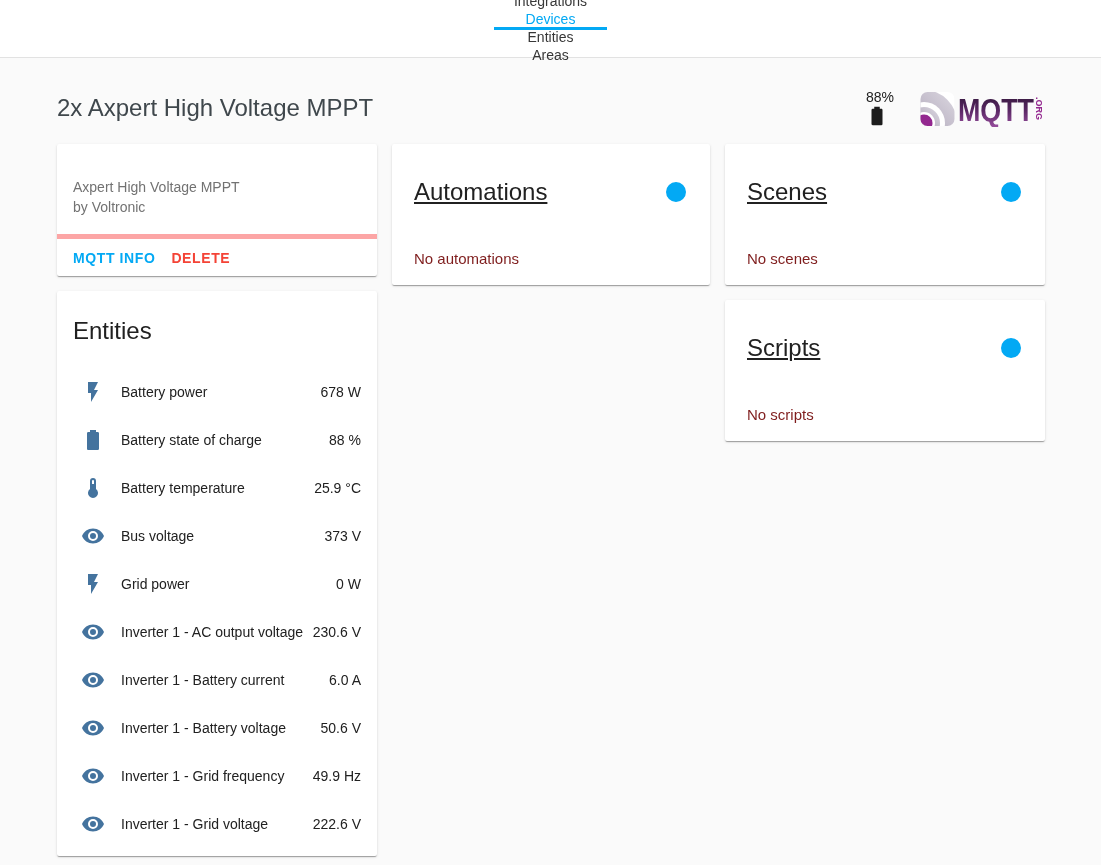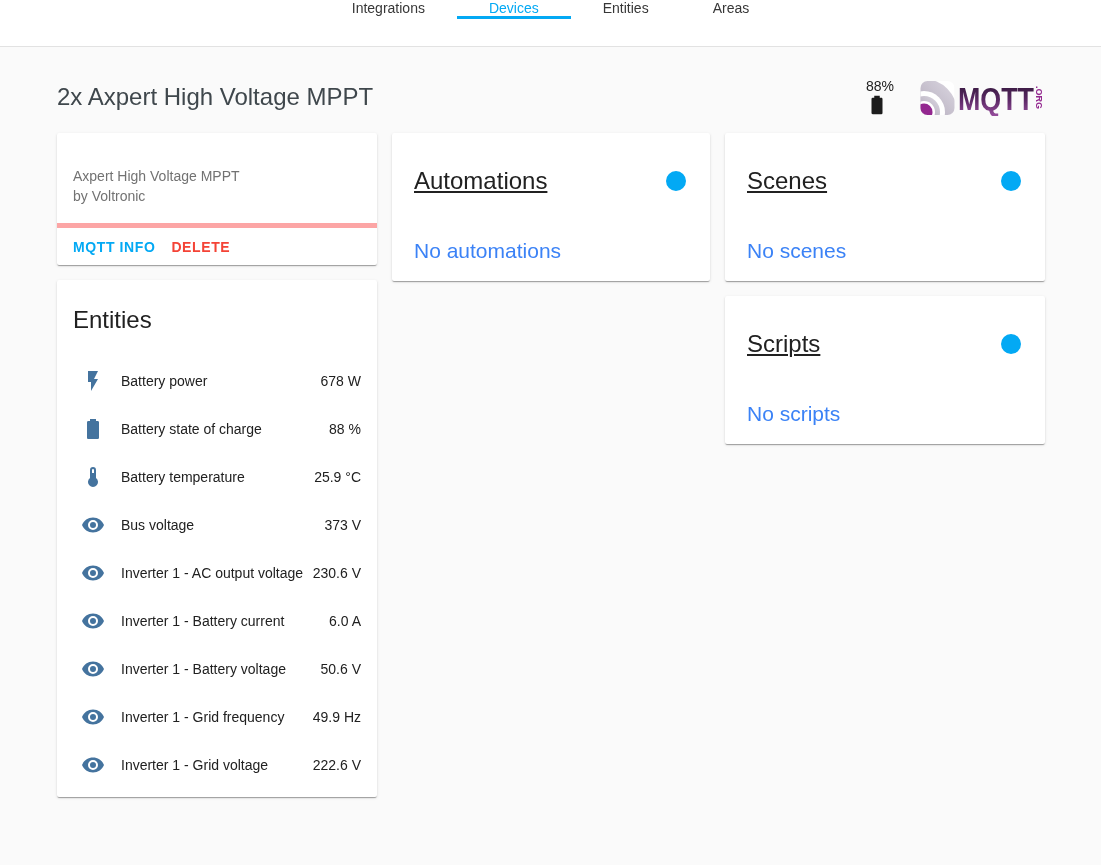--- a/index.html
+++ b/index.html
@@ -4,26 +4,27 @@
 <style>
   * { margin: 0; padding: 0; box-sizing: border-box; }
   html, body { width: 1101px; height: 865px; overflow: hidden; }
   body {
     font-family: "Liberation Sans", "DejaVu Sans", sans-serif;
     background: #fafafa;
     color: #212121;
   }
   
   .topbar {
-    height: 47px;
+    height: 58px;
     background: #ffffff;
     border-bottom: 1px solid #e2e2e2;
     display: flex;
     justify-content: center;
-    align-items: flex-start;
+    align-items: center;
+    flex-direction: column;
   }
   .tab {
     display: flex;
     align-items: center;
     padding: 0 32px;
     font-size: 14px;
     font-weight: 500;
     color: #373737;
     cursor: pointer;
     border-bottom: 3px solid transparent;
@@ -90,21 +91,21 @@
   .btn-danger { color: var(--danger); }
   
   .panel-card { padding: 32px 22px 18px; }
   .panel-head { display: flex; justify-content: space-between; align-items: center; text-decoration: underline; }
   .plus-btn {
     width: 24px; height: 24px;
     border: none; background: transparent; padding: 0;
     cursor: pointer; display: flex; align-items: center; justify-content: center;
   }
   .plus-btn svg { width: 24px; height: 24px; fill: var(--accent); }
-  .empty-text { margin-top: 42px; font-size: 21px; color: #3b82f6; }
+  .empty-text { margin-top: 42px; font-size: 15px; color: #7f1d1d; }
   
   .entities-card { padding: 24px 16px 8px; }
   .entities-list { margin-top: 21px; }
   .entity-row {
     height: 48px;
     display: flex;
     align-items: center;
     cursor: pointer;
   }
   .entity-icon-box {
@@ -220,20 +221,29 @@
   <div class="entity-row">
     <span class="entity-icon-box">
       <svg class="entity-icon" viewBox="0 0 24 24">
                   <path d="M12,9A3,3 0 0,0 9,12A3,3 0 0,0 12,15A3,3 0 0,0 15,12A3,3 0 0,0 12,9M12,17A5,5 0 0,1 7,12A5,5 0 0,1 12,7A5,5 0 0,1 17,12A5,5 0 0,1 12,17M12,4.5C7,4.5 2.73,7.61 1,12C2.73,16.39 7,19.5 12,19.5C17,19.5 21.27,16.39 23,12C21.27,7.61 17,4.5 12,4.5Z"></path>
                 </svg>
     </span>
     <span class="entity-name">Bus voltage</span>
     <span class="entity-value">373 V</span>
   </div>
 
+  <div class="entity-row">
+    <span class="entity-icon-box">
+      <svg class="entity-icon" viewBox="0 0 24 24">
+                  <path d="M7,2V13H10V22L17,10H13L17,2H7Z"></path>
+                </svg>
+    </span>
+    <span class="entity-name">Grid power</span>
+    <span class="entity-value">0 W</span>
+  </div>
 
   <div class="entity-row">
     <span class="entity-icon-box">
       <svg class="entity-icon" viewBox="0 0 24 24">
                   <path d="M12,9A3,3 0 0,0 9,12A3,3 0 0,0 12,15A3,3 0 0,0 15,12A3,3 0 0,0 12,9M12,17A5,5 0 0,1 7,12A5,5 0 0,1 12,7A5,5 0 0,1 17,12A5,5 0 0,1 12,17M12,4.5C7,4.5 2.73,7.61 1,12C2.73,16.39 7,19.5 12,19.5C17,19.5 21.27,16.39 23,12C21.27,7.61 17,4.5 12,4.5Z"></path>
                 </svg>
     </span>
     <span class="entity-name">Inverter 1 - AC output voltage</span>
     <span class="entity-value">230.6 V</span>
   </div>

